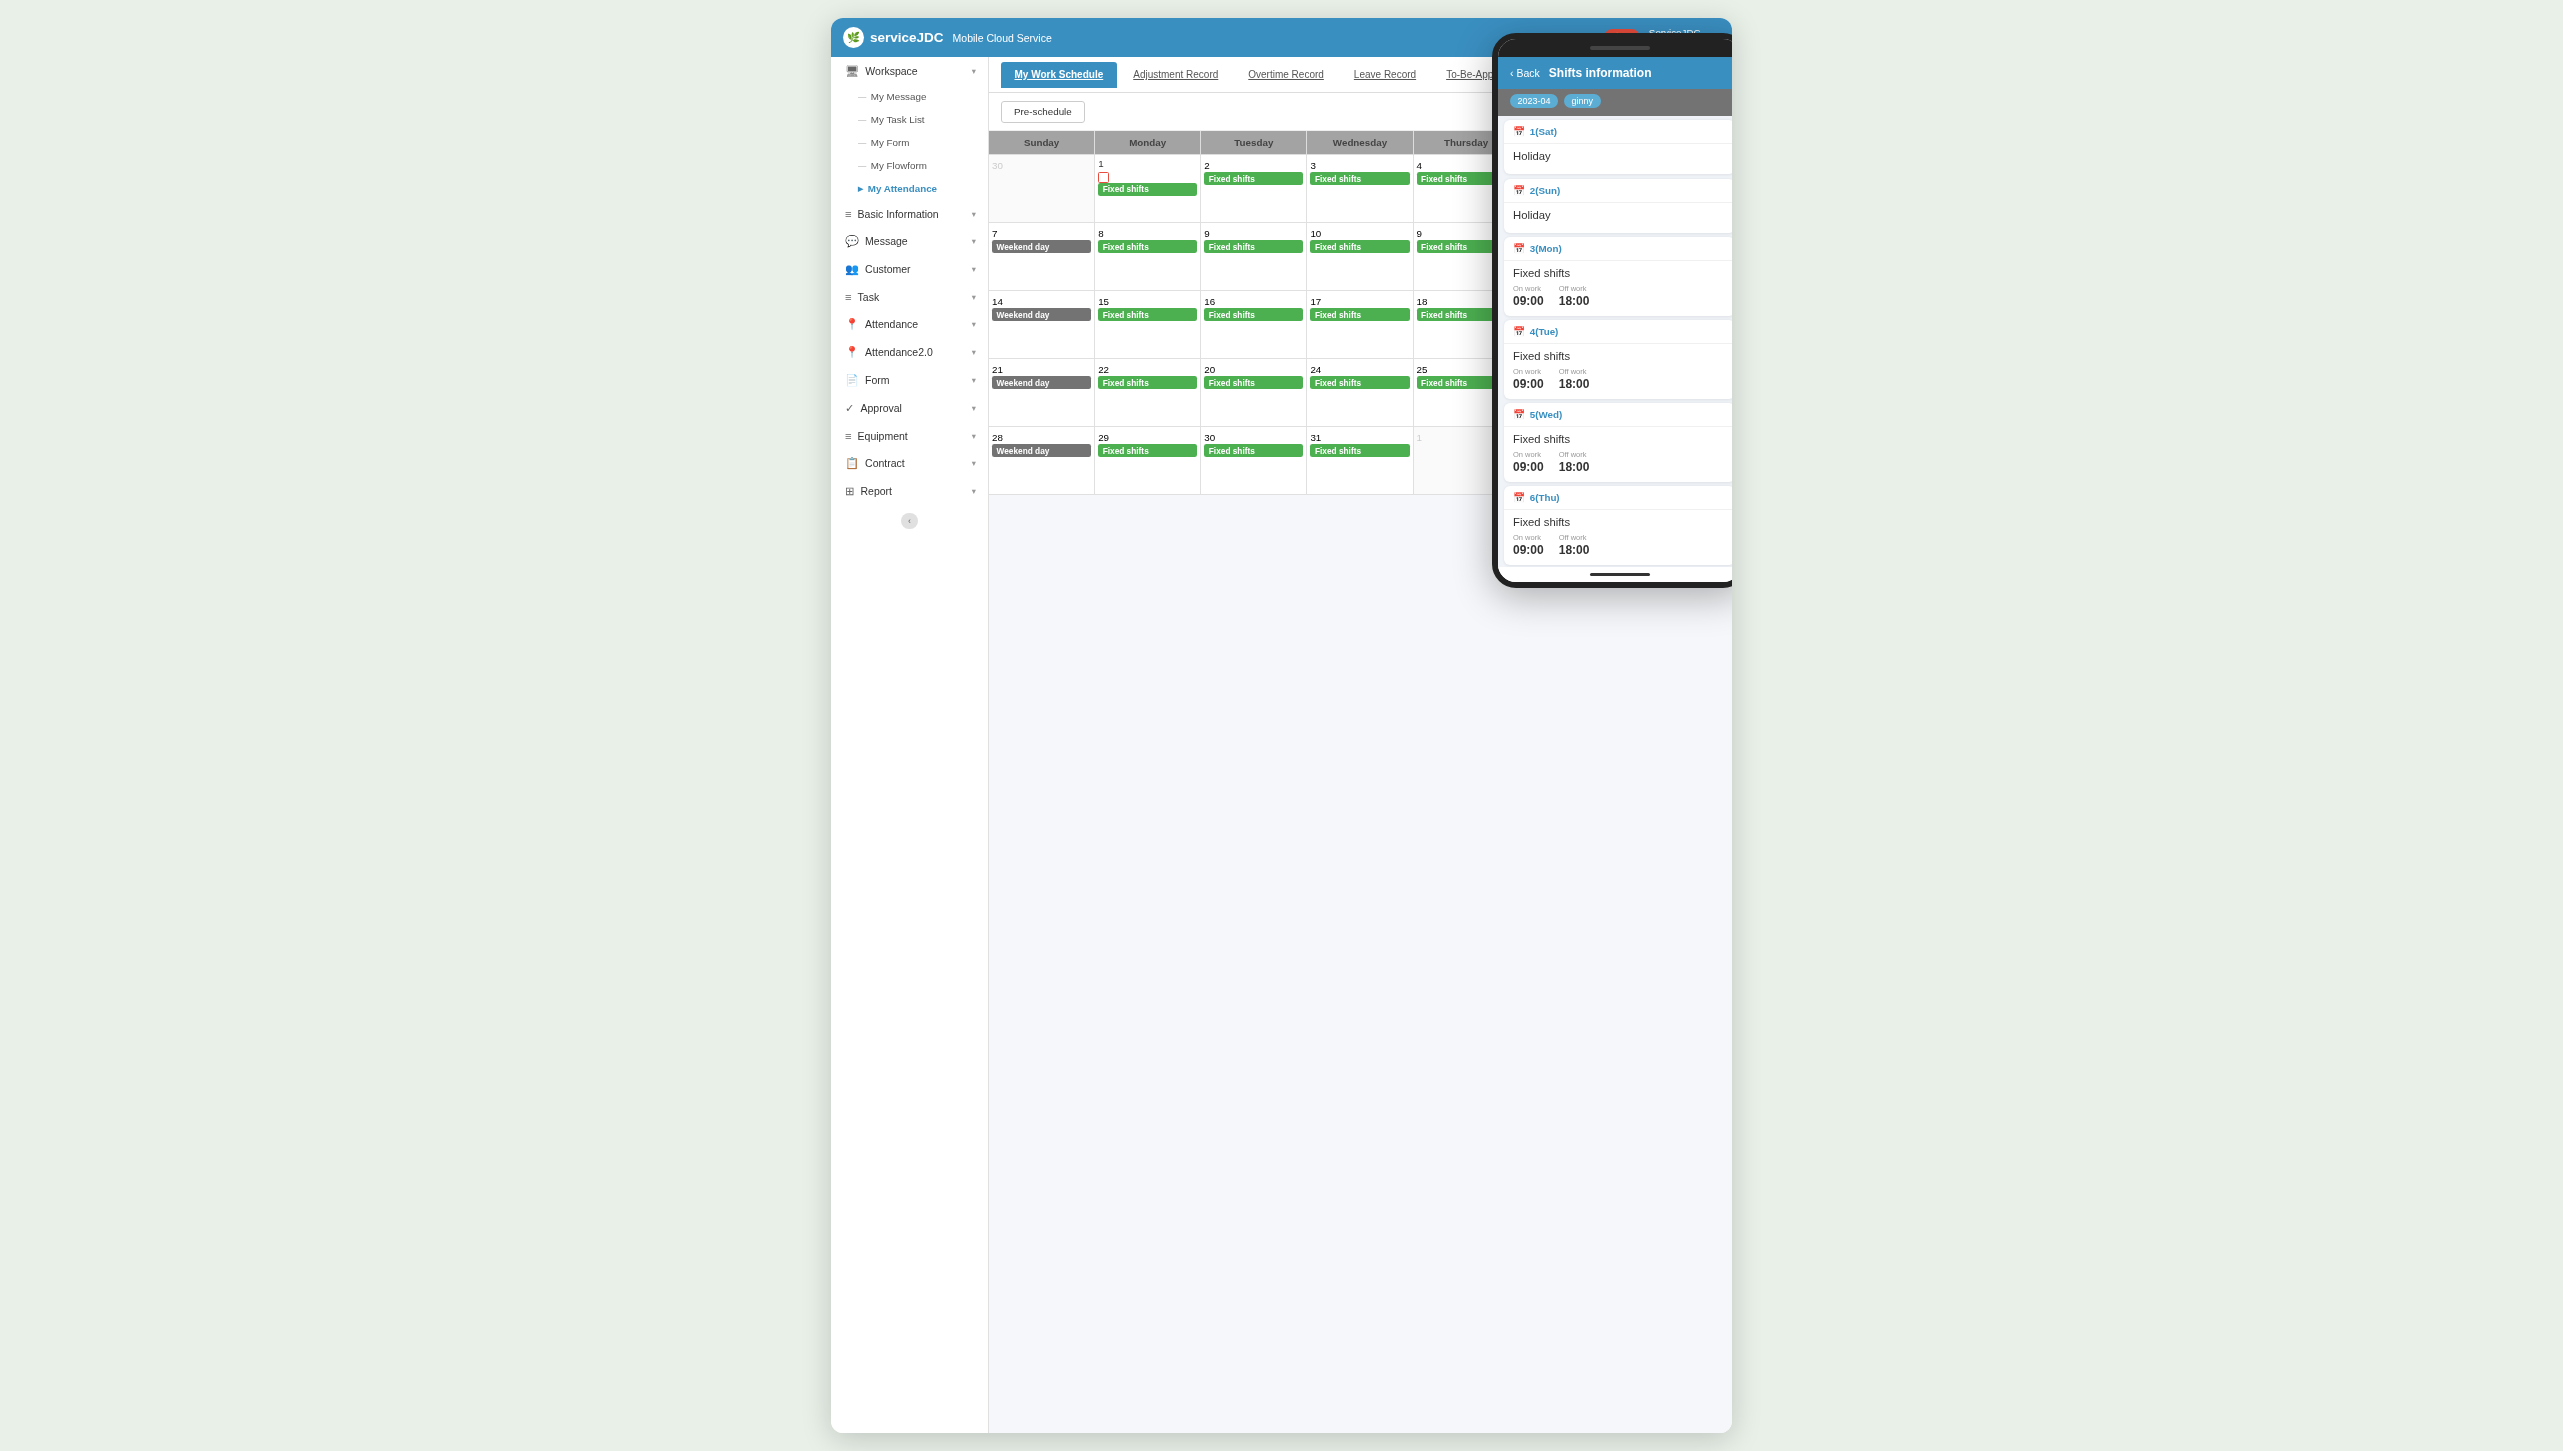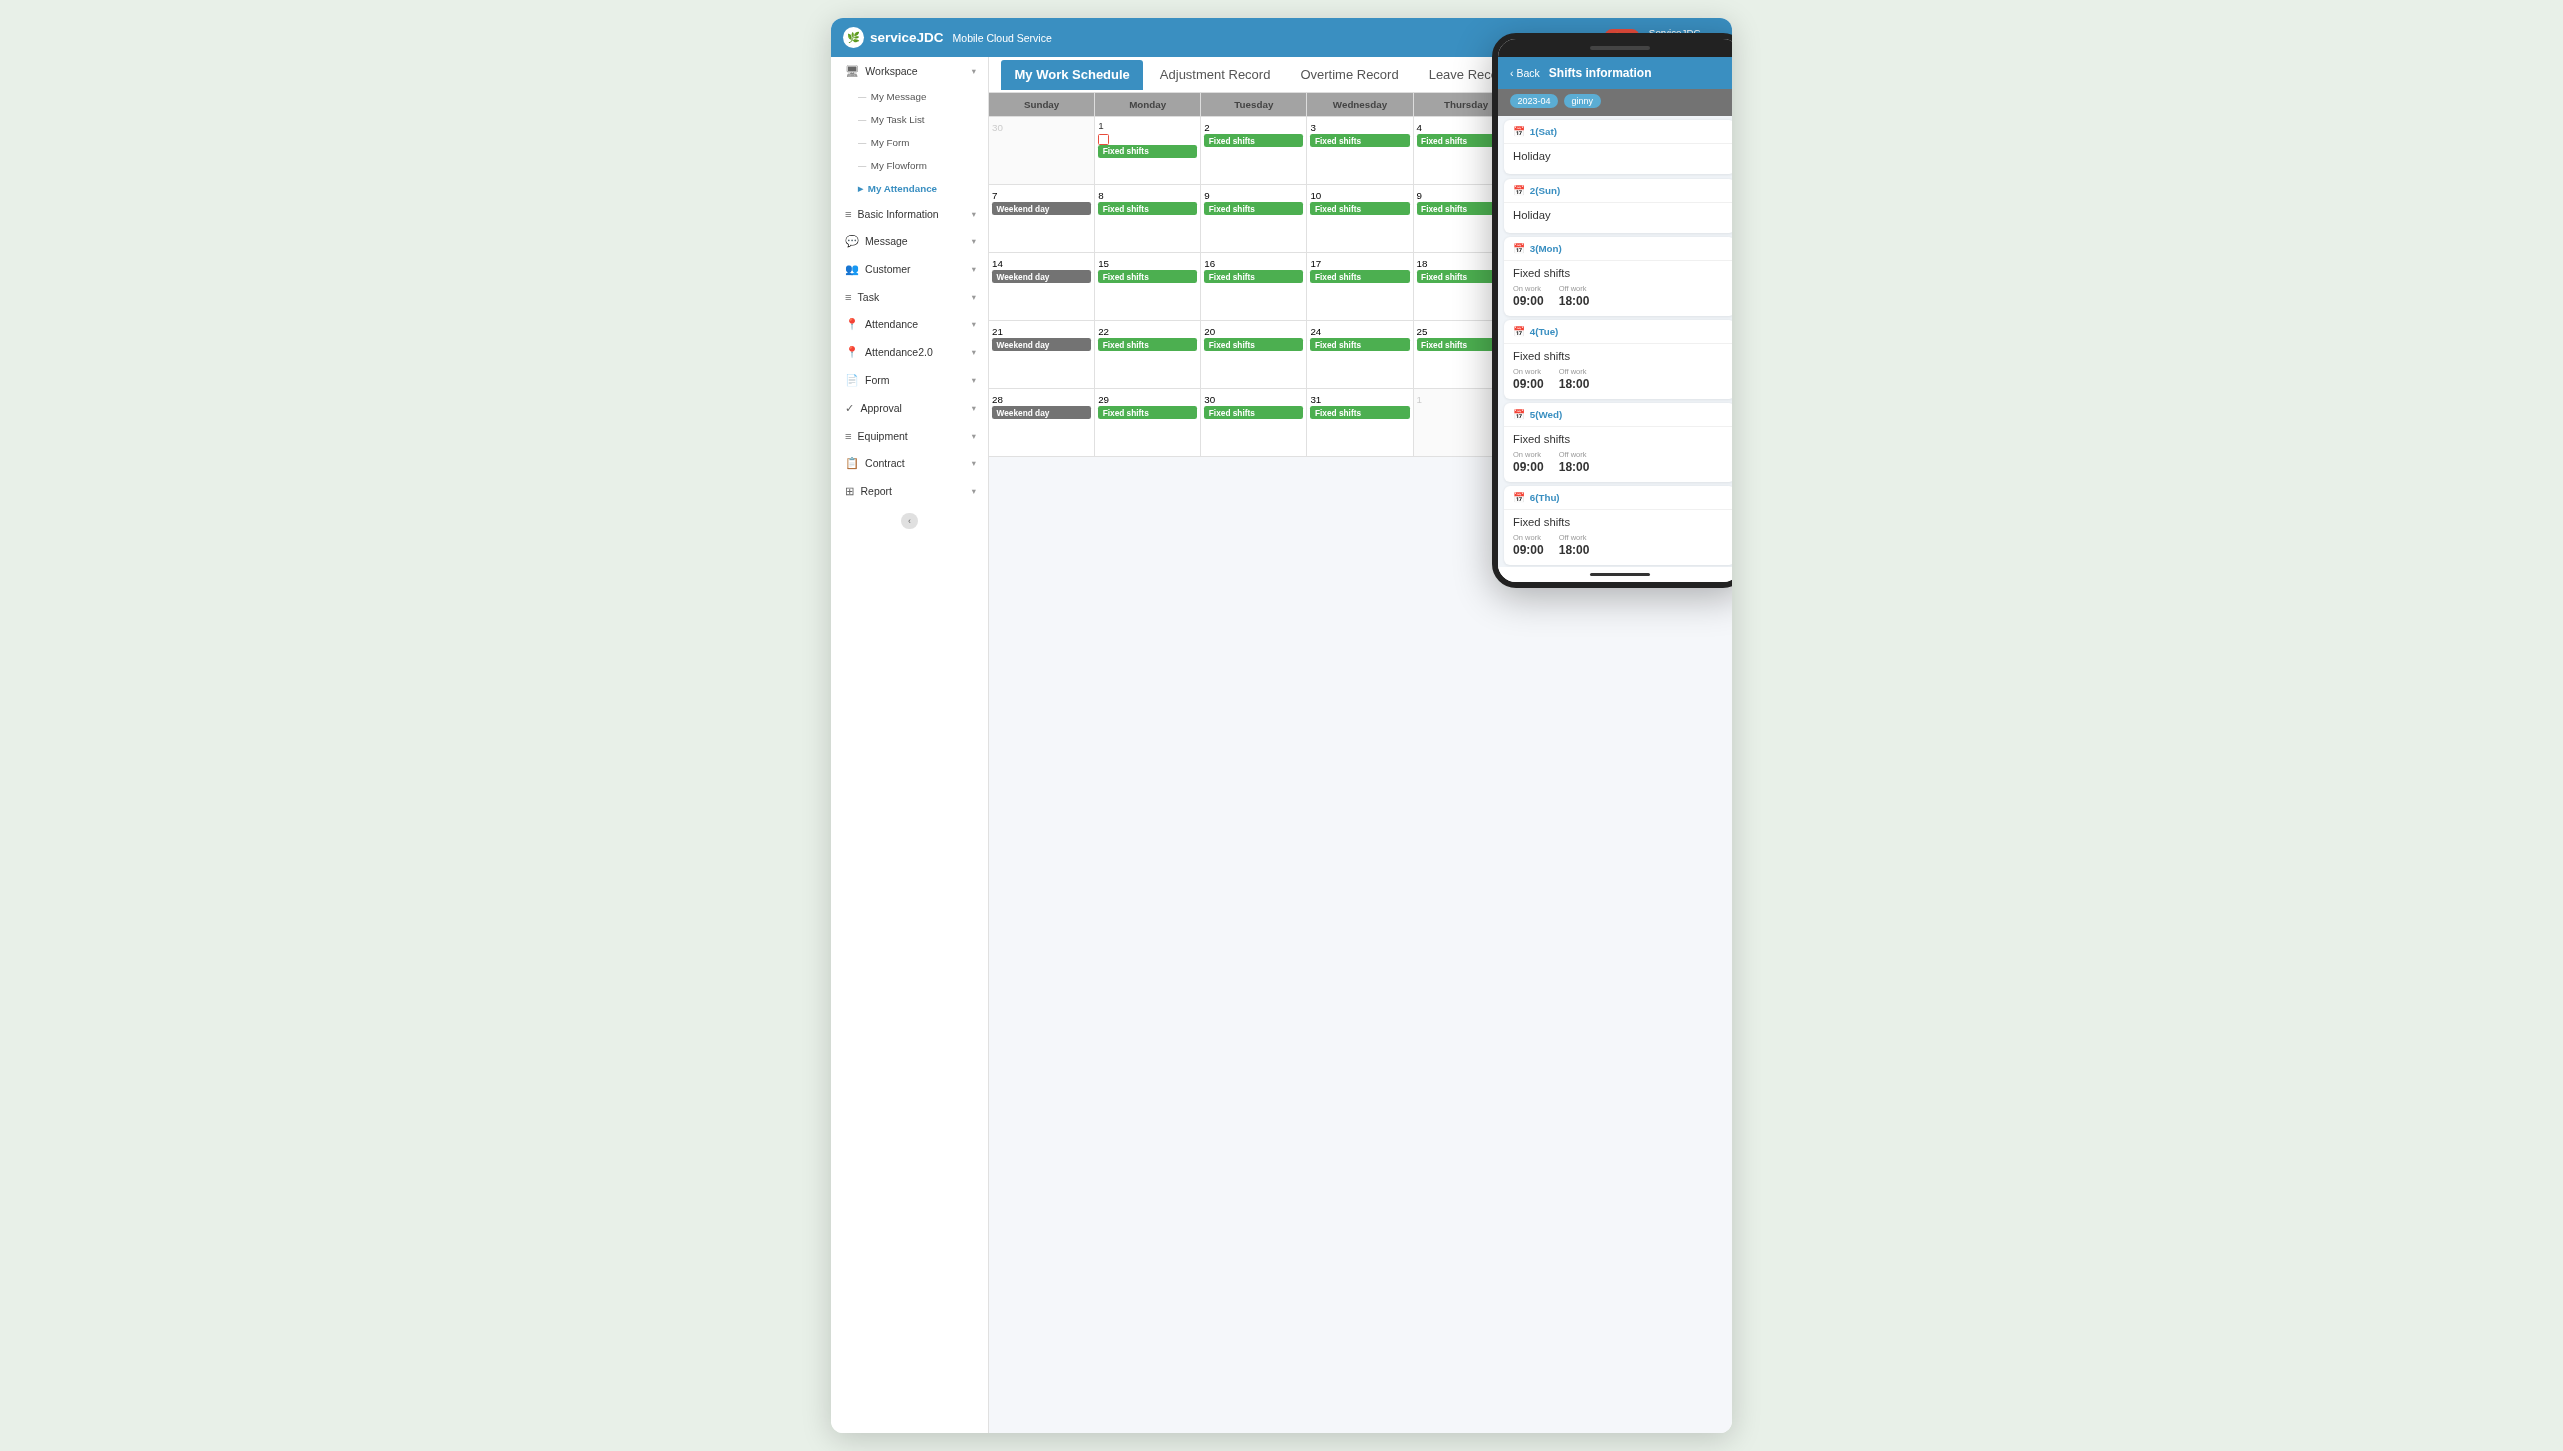--- a/index.html
+++ b/index.html
@@ -146,24 +146,25 @@
       background: #fff;
       border-bottom: 0.8px solid #ddd;
       padding: 0 12px;
       display: flex;
       align-items: center;
       gap: 3px;
       height: 36px;
     }
     .tab-item {
       padding: 7.5px 13.5px;
-      font-size: 13px;
+      font-size: 10px;
       cursor: pointer;
       color: #555;
       border-radius: 3px 3px 0 0;
+      text-decoration: underline;
     }
     .tab-item.active {
       background: #3a8fc1;
       color: white;
       font-weight: 600;
     }
 
     
     .toolbar {
       background: #fff;
@@ -492,20 +493,26 @@
     <div class="content-area">
 
       <div class="tab-bar">
         <div class="tab-item active">My Work Schedule</div>
         <div class="tab-item">Adjustment Record</div>
         <div class="tab-item">Overtime Record</div>
         <div class="tab-item">Leave Record</div>
         <div class="tab-item">To-Be-Approved</div>
       </div>
 
+      <div class="toolbar">
+        <button class="pre-schedule-btn">Pre-schedule</button>
+        <div class="view-mode">
+          List Mode / <a href="#">Calendar</a>
+        </div>
+      </div>
 
       <div class="calendar-wrapper">
         <div class="calendar-grid">
 
           <div class="calendar-day-header">Sunday</div>
           <div class="calendar-day-header">Monday</div>
           <div class="calendar-day-header">Tuesday</div>
           <div class="calendar-day-header">Wednesday</div>
           <div class="calendar-day-header">Thursday</div>
           <div class="calendar-day-header">Friday</div>

